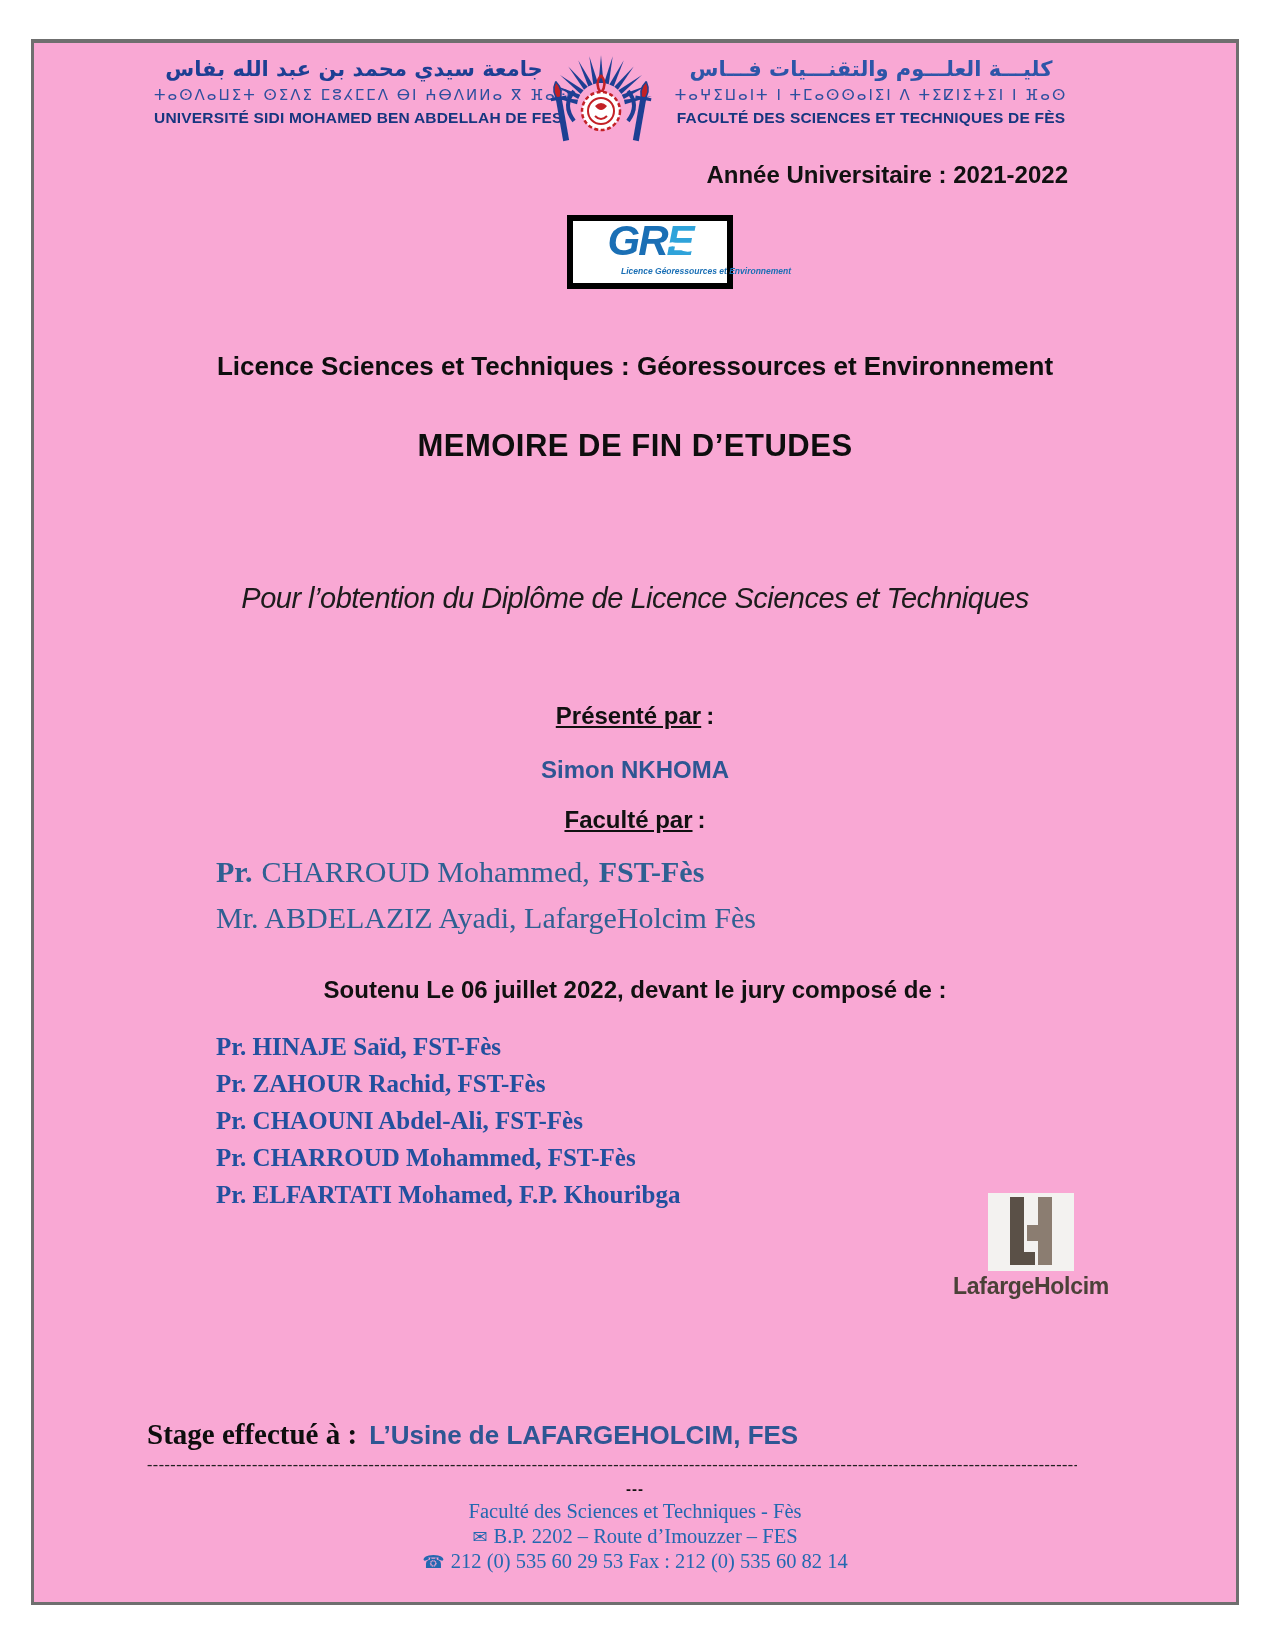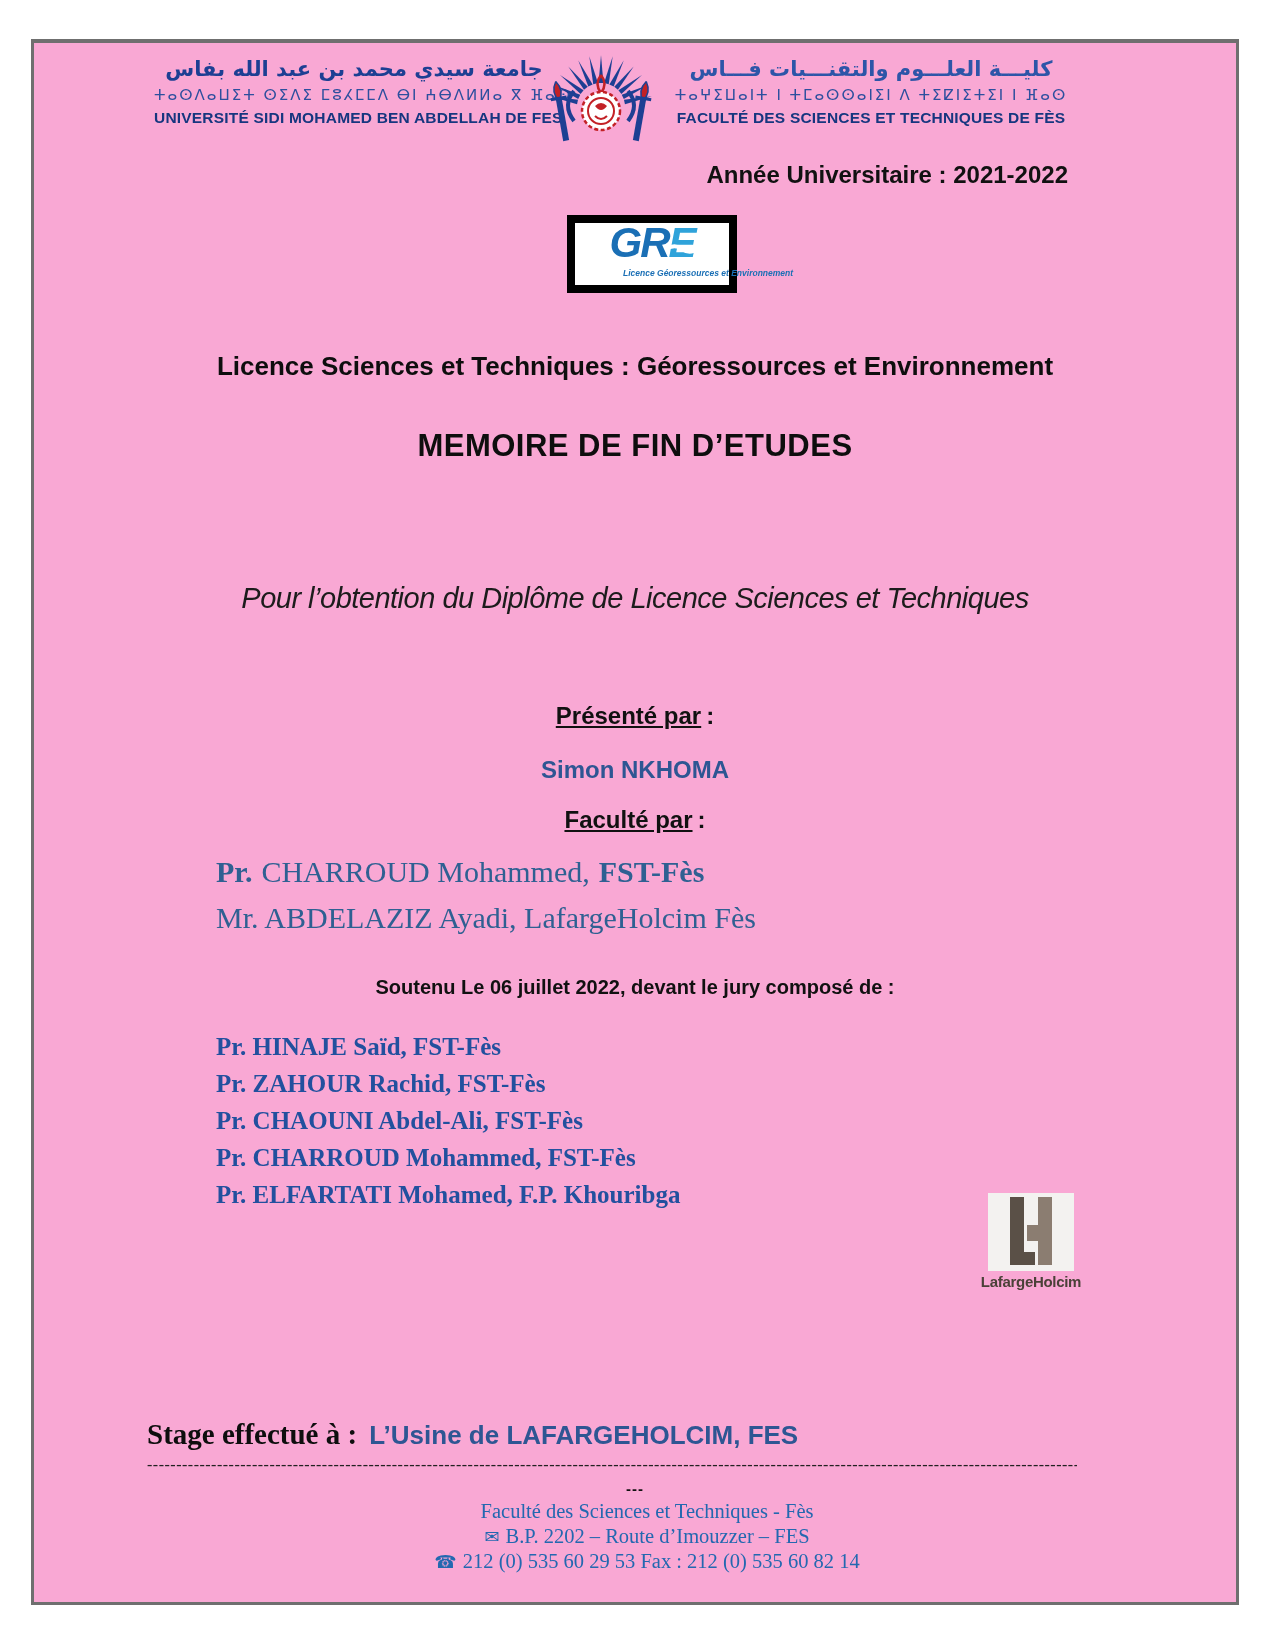--- a/index.html
+++ b/index.html
@@ -12,62 +12,62 @@
   .arabic{font-family:"DejaVu Sans",sans-serif;font-weight:bold;font-size:21px;line-height:28px;color:#1d3f93;direction:rtl;}
   .hdr-right .arabic{color:#2d55a8;}
   .tifinagh{font-family:"DejaVu Sans",sans-serif;font-size:15px;line-height:24px;color:#2d4f9e;letter-spacing:2px;white-space:nowrap;}
   .latin{font-size:15.5px;font-weight:bold;line-height:22px;color:#16367f;letter-spacing:.2px;white-space:nowrap;}
   .uni-logo{position:absolute;left:512px;top:4px;width:110px;height:104px;}
 
   
   .annee{position:absolute;top:118px;right:168px;font-size:24px;font-weight:bold;color:#111;}
 
   
-  .gre-box{position:absolute;left:533px;top:172px;width:154px;height:62px;border:8px solid #000000;background:#fff;text-align:center;}
+  .gre-box{position:absolute;left:533px;top:172px;width:154px;height:62px;border:6px solid #000000;background:#fff;text-align:center;}
   .gre-letters{position:relative;display:inline-block;margin-top:-2px;font-style:italic;font-weight:bold;font-size:42px;letter-spacing:-2px;line-height:44px;}
   .gre-gr{color:#1a6fb5;}
   .gre-e{color:#2fa3da;}
   .gre-wave{position:absolute;right:-4px;top:21px;}
   .gre-caption{font-size:8.5px;font-weight:bold;font-style:italic;color:#1a6fb5;line-height:10px;margin-top:3px;white-space:nowrap;padding-left:48px;}
 
   
   .center-line{position:absolute;left:0;width:100%;text-align:center;}
   .program{top:308px;font-family:Liberation Sans, sans-serif;font-weight:bold;font-size:26px;color:#0e0e0e;}
   .doctype{top:385px;font-weight:bold;font-size:31px;color:#0e0e0e;letter-spacing:.5px;}
   .purpose{top:539px;font-size:29px;font-weight:400;color:#1c1c1c;letter-spacing:-.5px;font-style:italic;}
   .thesis{top:601px;font-weight:bold;font-size:29px;color:#2e5693;letter-spacing:.3px;}
   .ulab{font-weight:bold;font-size:24px;color:#111;}
   .ulab .u{text-decoration:underline;}
   .ulab .colon{margin-left:5px;}
   .presente{top:659px;}
   .author{top:713px;font-weight:bold;font-size:24px;color:#2e5693;}
   .encadre{top:763px;}
-  .soutenu{top:933px;font-weight:bold;font-size:20px;color:#111;}
+  .soutenu{top:933px;font-weight:bold;font-size:24px;color:#111;}
 
   
   .supervisors{position:absolute;left:182px;top:806px;font-family:"Liberation Serif",serif;font-size:30px;line-height:46px;color:#2f6092;white-space:nowrap;}
   .sup-b{font-weight:bold;}
   .sup-name{margin-left:9px;}
   .sup-affil{margin-left:9px;}
 
   
   .jury{position:absolute;left:182px;top:985px;font-family:"Liberation Serif",serif;font-weight:bold;font-size:25px;line-height:37px;color:#22509e;white-space:nowrap;}
 
   
   .lh{position:absolute;left:917px;top:1150px;width:160px;text-align:center;}
   .lh-icon-wrap{display:inline-block;background:#f3f2f0;padding:4px 14px 2px 14px;}
-  .lh-text{margin-top:2px;font-weight:bold;font-size:15px;color:#4b4138;letter-spacing:-.3px;}
+  .lh-text{margin-top:2px;font-weight:bold;font-size:23px;color:#4b4138;letter-spacing:-.3px;}
 
   
   .stage{position:absolute;left:113px;top:1375px;white-space:nowrap;}
   .stage-label{font-family:"Liberation Serif",serif;font-weight:bold;font-size:29px;color:#0e0e0e;}
   .stage-value{font-weight:bold;font-size:26px;color:#2e5693;margin-left:12px;}
   .dashline{position:absolute;left:113px;top:1413px;width:930px;overflow:hidden;white-space:nowrap;font-family:"Liberation Serif",serif;font-size:16px;color:#222;letter-spacing:.5px;}
   .sep3{position:absolute;left:0;top:1437px;width:100%;text-align:center;font-weight:bold;font-size:15px;color:#111;letter-spacing:1px;}
-  .footer{position:absolute;left:0;top:1456px;width:100%;text-align:center;font-family:"Liberation Serif",serif;font-size:20.5px;line-height:25px;color:#2368b0;margin-left:12px;}
+  .footer{position:absolute;left:0;top:1456px;width:100%;text-align:center;font-family:"Liberation Serif",serif;font-size:20.5px;line-height:25px;color:#2368b0;}
   .footer .ico{font-family:"DejaVu Sans",sans-serif;font-size:18px;margin-right:6px;}
 </style>
 </head>
 <body>
 
 <div id="frame">
 
   <div class="hdr-left">
     <div class="arabic" dir="rtl">جامعة سيدي محمد بن عبد الله بفاس</div>
     <div class="tifinagh">ⵜⴰⵙⴷⴰⵡⵉⵜ ⵙⵉⴷⵉ ⵎⵓⵃⵎⵎⴷ ⴱⵏ ⵄⴱⴷⵍⵍⴰ ⴳ ⴼⴰⵙ</div>

